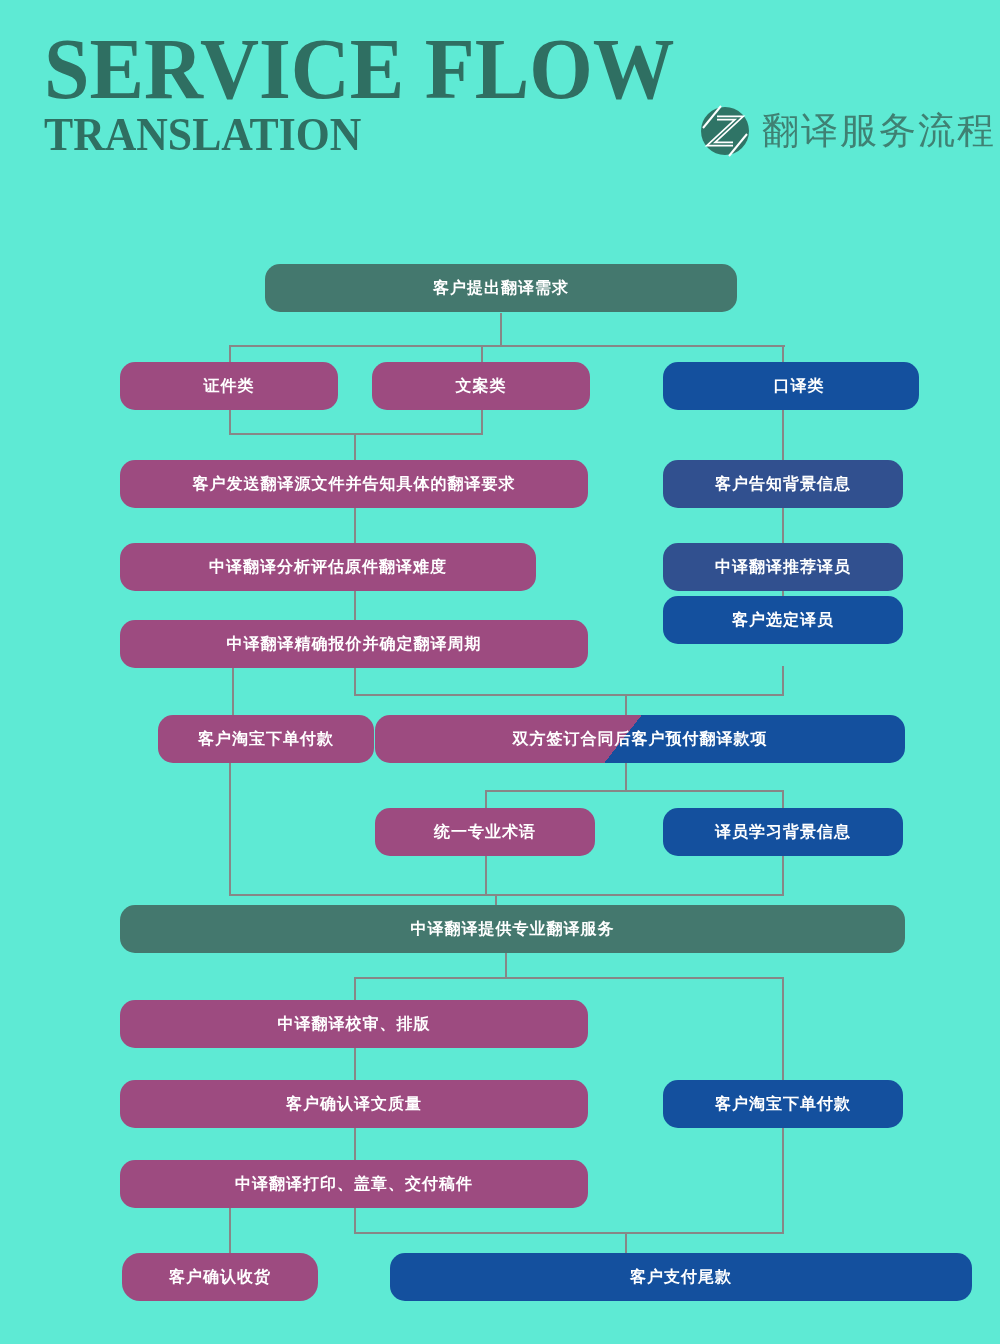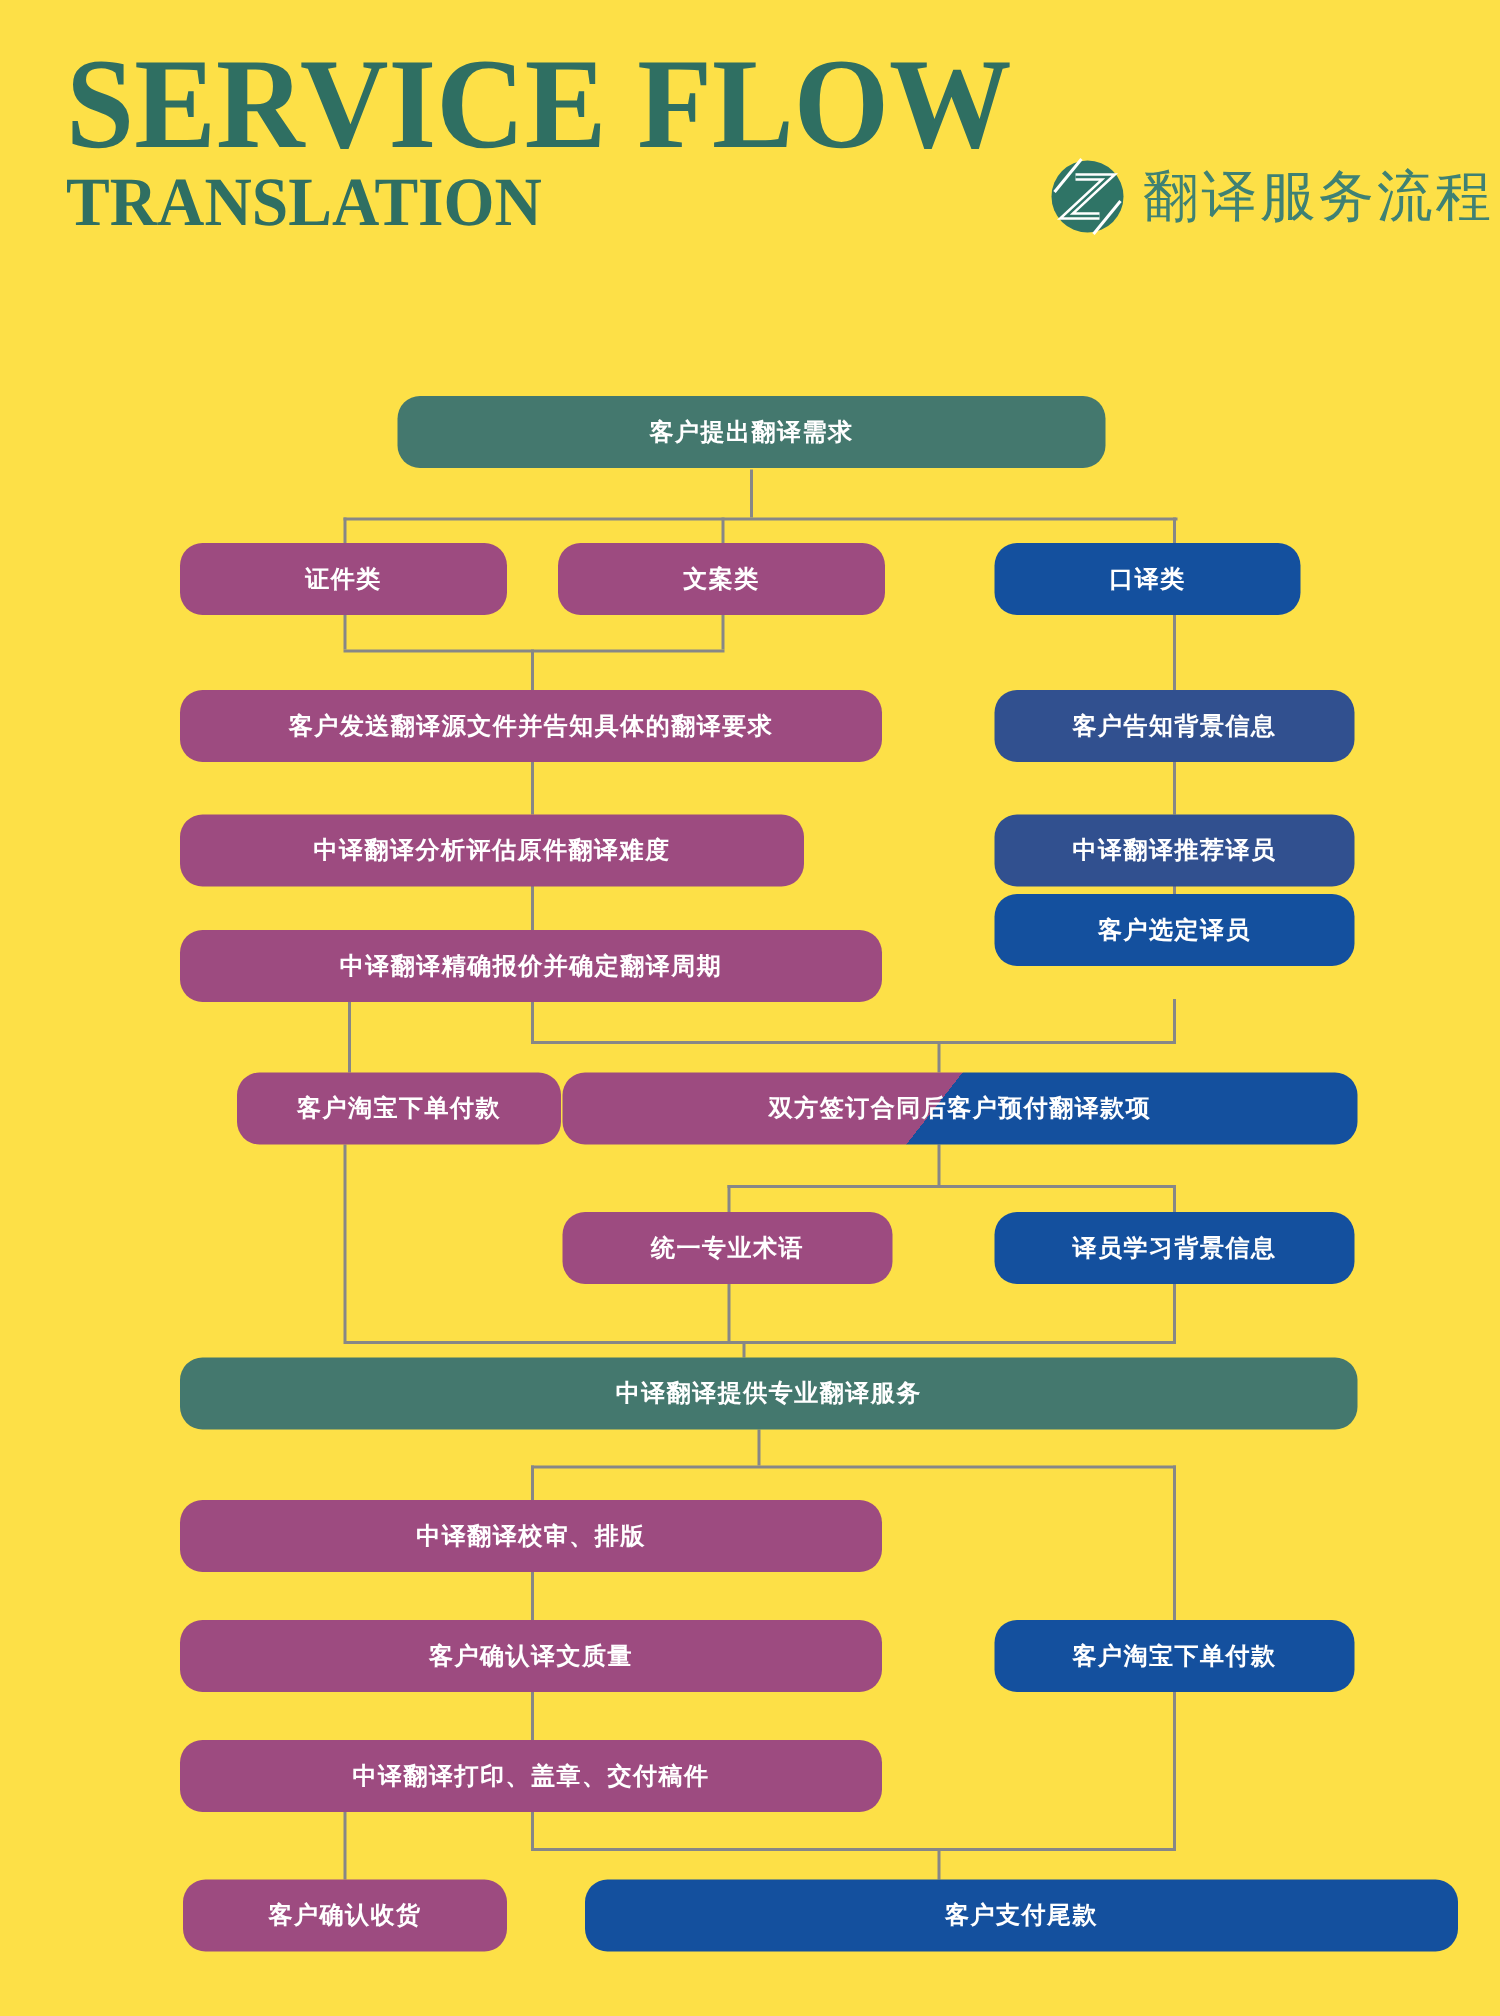--- a/index.html
+++ b/index.html
@@ -1,17 +1,17 @@
 <!DOCTYPE html>
 <html><head>
 <meta charset="utf-8">
 <style>
   html,body{margin:0;padding:0;background:#ffffff;}
   .stage{
-    position:relative;width:1000px;height:1344px;margin:0 auto;background:#fde047;
+    position:relative;width:1000px;height:1344px;margin:0 auto;background:#5eead4;
     overflow:hidden;font-family:"Liberation Sans","DejaVu Sans",sans-serif;
   }
   
   .title{
     position:absolute;left:44px;top:26px;
     font-family:"Liberation Serif","DejaVu Serif",serif;
     font-weight:700;font-size:86px;line-height:1;color:#2f6f62;
     transform:scaleX(.95);transform-origin:left top;white-space:nowrap;
   }
   .subtitle{
@@ -101,32 +101,32 @@
       <div class="conn" style="left: 782px; top: 1128px; width: 2px; height: 104px;"></div>
       <div class="conn" style="left: 229px; top: 1208px; width: 2px; height: 45px;"></div>
       <div class="conn" style="left: 354px; top: 1208px; width: 2px; height: 24px;"></div>
       <div class="conn" style="left: 354px; top: 1232px; width: 430px; height: 2px;"></div>
       <div class="conn" style="left: 625px; top: 1232px; width: 2px; height: 21px;"></div>
     </div>
 
   <div class="node v-teal" style="left: 265px; top: 264px; width: 472px;">客户提出翻译需求</div>
   <div class="node v-purple" style="left: 120px; top: 362px; width: 218px;">证件类</div>
   <div class="node v-purple" style="left: 372px; top: 362px; width: 218px;">文案类</div>
-  <div class="node v-blue" style="left: 663px; top: 362px; width: 204px;">口译类</div>
+  <div class="node v-blue" style="left: 663px; top: 362px; width: 240px; padding-left: 16px;">口译类</div>
   <div class="node v-purple" style="left: 120px; top: 460px; width: 468px;">客户发送翻译源文件并告知具体的翻译要求</div>
   <div class="node v-blue_muted" style="left: 663px; top: 460px; width: 240px;">客户告知背景信息</div>
   <div class="node v-purple" style="left: 120px; top: 543px; width: 416px;">中译翻译分析评估原件翻译难度</div>
   <div class="node v-blue_muted" style="left: 663px; top: 543px; width: 240px; font-family: Liberation Mono, monospace;">中译翻译推荐译员</div>
   <div class="node v-purple" style="left: 120px; top: 620px; width: 468px;">中译翻译精确报价并确定翻译周期</div>
   <div class="node v-blue" style="left: 663px; top: 596px; width: 240px;">客户选定译员</div>
   <div class="node v-purple" style="left: 122px; top: 715px; width: 216px; margin-left: 36px;">客户淘宝下单付款</div>
   <div class="node v-split" style="left: 375px; top: 715px; width: 530px;">双方签订合同后客户预付翻译款项</div>
   <div class="node v-purple" style="left: 375px; top: 808px; width: 220px;">统一专业术语</div>
   <div class="node v-blue" style="left: 663px; top: 808px; width: 240px;">译员学习背景信息</div>
   <div class="node v-teal" style="left: 120px; top: 905px; width: 785px;">中译翻译提供专业翻译服务</div>
   <div class="node v-purple" style="left: 120px; top: 1000px; width: 468px;">中译翻译校审、排版</div>
   <div class="node v-purple" style="left: 120px; top: 1080px; width: 468px;">客户确认译文质量</div>
   <div class="node v-blue" style="left: 663px; top: 1080px; width: 240px;">客户淘宝下单付款</div>
   <div class="node v-purple" style="left: 120px; top: 1160px; width: 468px;">中译翻译打印、盖章、交付稿件</div>
-  <div class="node v-purple" style="left: 122px; top: 1253px; width: 216px;">客户确认收货</div>
+  <div class="node v-purple" style="left: 122px; top: 1253px; width: 196px; border-radius: 18px;">客户确认收货</div>
   <div class="node v-blue" style="left: 390px; top: 1253px; width: 582px;">客户支付尾款</div>
 
 </div>
 
 </body></html>

